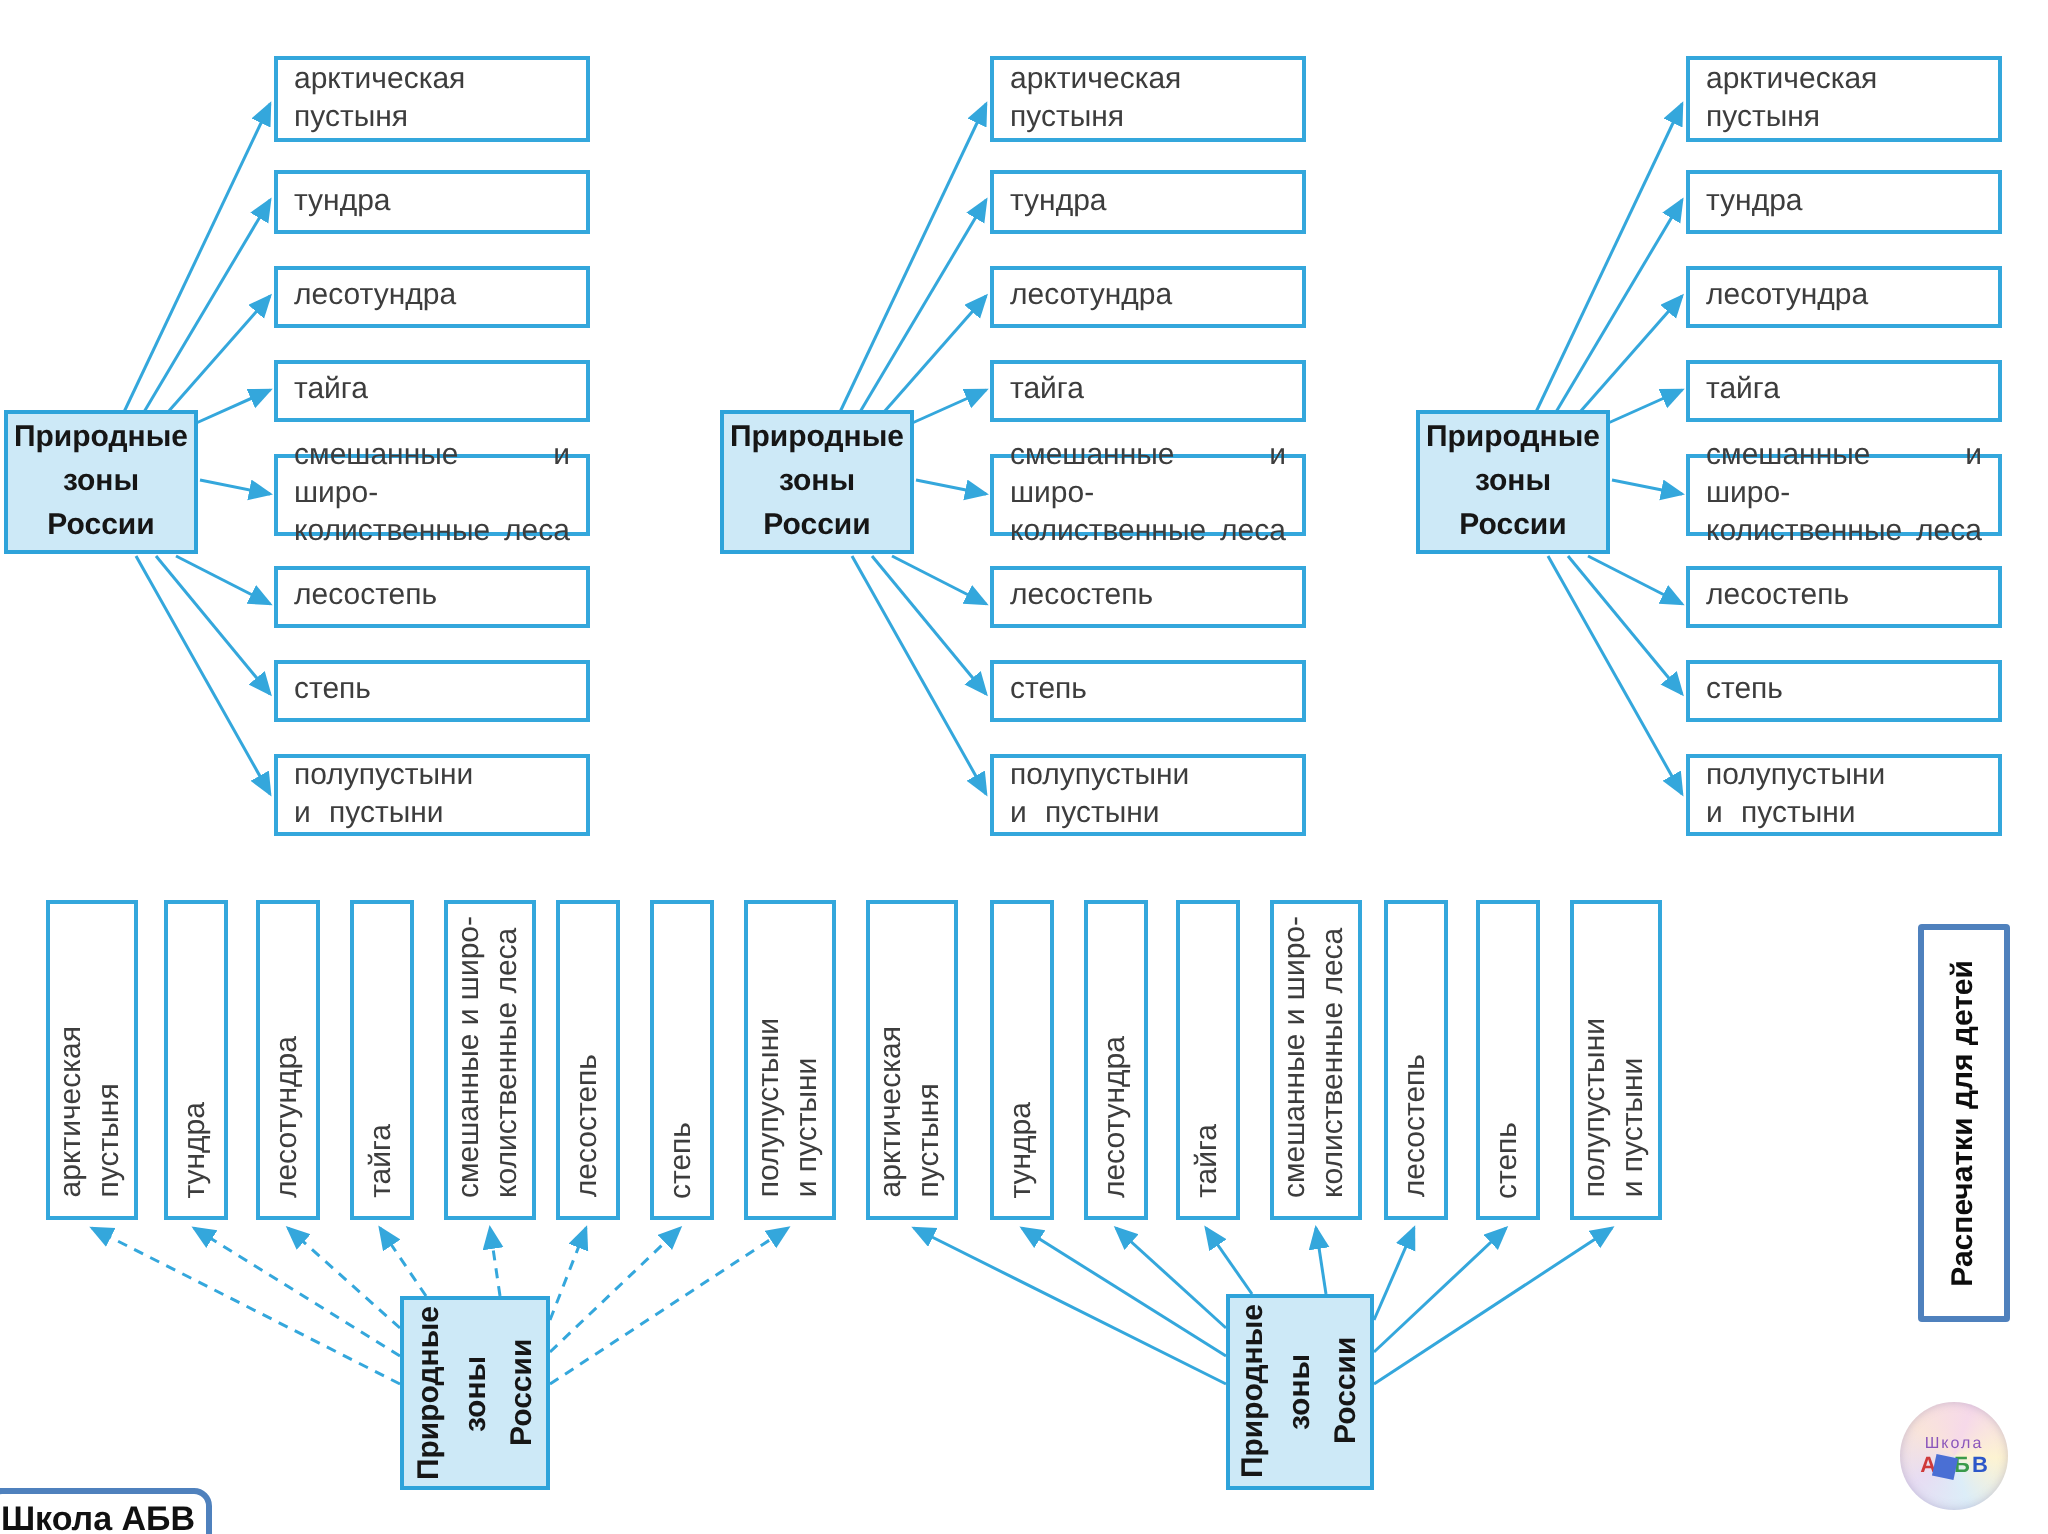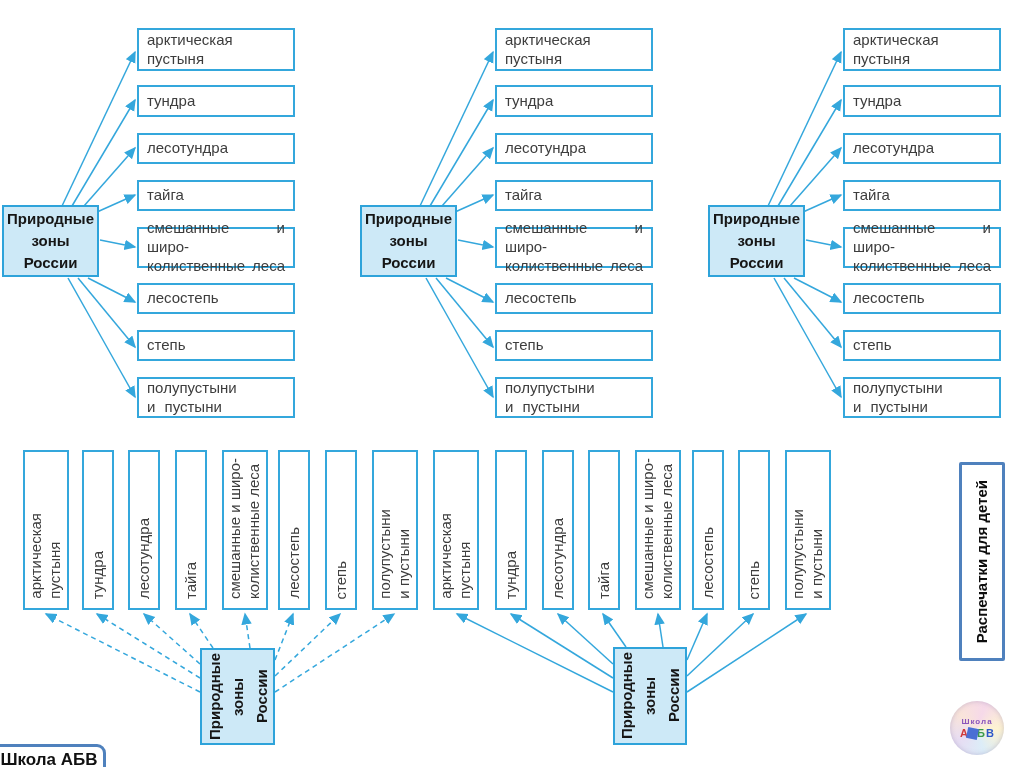--- a/index.html
+++ b/index.html
@@ -41,21 +41,21 @@
   .footbox{position:absolute;left:-8px;top:744px;width:114px;height:36px;box-sizing:border-box;
         background:#fff;border:3px solid #4f81bd;border-radius:9px;display:flex;
         justify-content:center;align-items:flex-start;padding-top:3px;
         font-weight:bold;font-size:17px;color:#111;}
 
   
   .logo{position:absolute;left:950px;top:701px;width:54px;height:54px;border-radius:50%;
         background:conic-gradient(from 20deg,#f6d9e9,#fdf3d2,#dcedf8,#e7ddf3,#f9e4da,#f6d9e9);
         box-shadow:inset 0 0 5px rgba(120,110,160,.35);display:flex;flex-direction:column;
         align-items:center;justify-content:center;overflow:hidden;}
-  .logo-top{font-size:8px;font-weight:bold;color:#8a55bb;letter-spacing:1px;line-height:1;}
+  .logo-top{font-size:8px;font-weight:normal;color:#8a55bb;letter-spacing:1px;line-height:1;}
   .logo-row{display:flex;align-items:center;gap:1px;margin-top:2px;}
   .logo-a{font-size:11px;font-weight:bold;color:#cf3a3a;line-height:1;}
   .logo-b{font-size:11px;font-weight:bold;color:#3a9a4a;line-height:1;}
   .logo-v{font-size:11px;font-weight:bold;color:#2c57c9;line-height:1;}
   .logo-sq{width:11px;height:11px;background:#4a6fd4;transform:rotate(12deg);margin:0 -2px;}
 </style>
 </head>
 <body>
 
 <div class="page">

